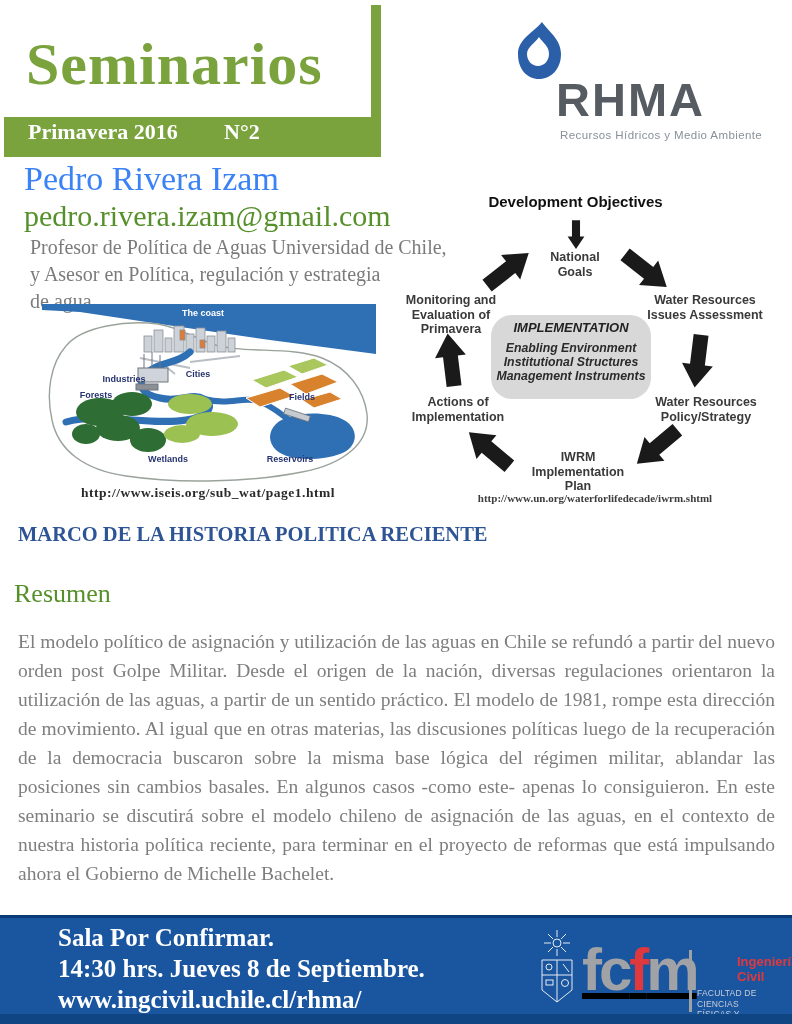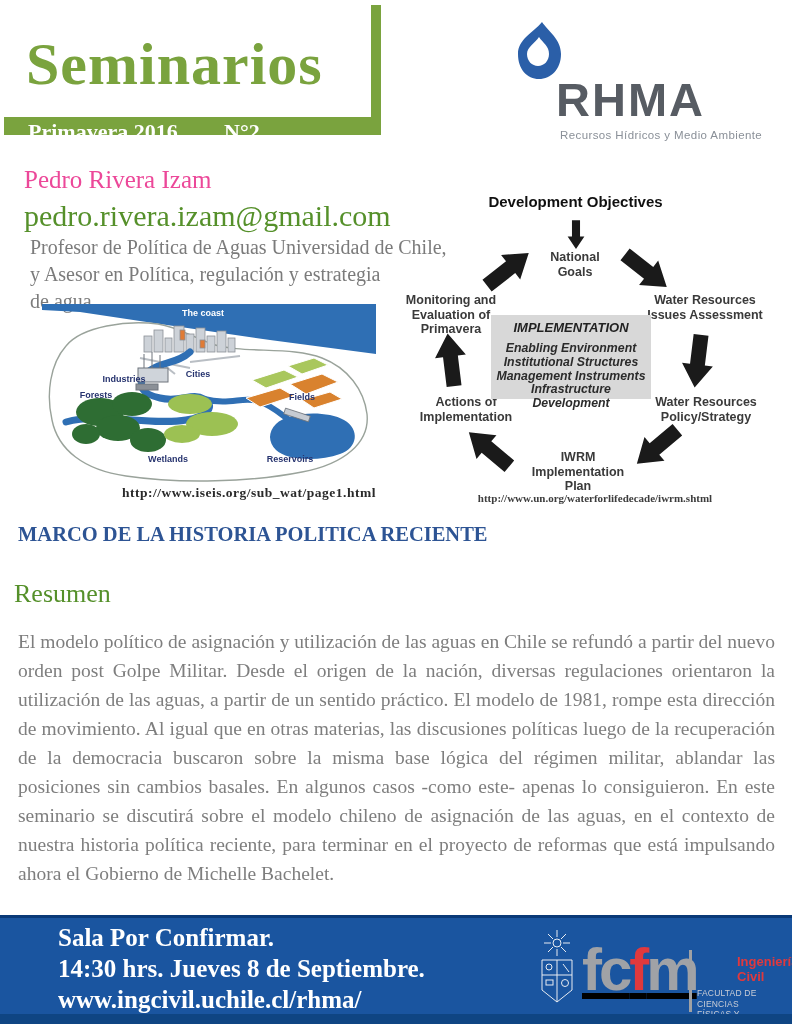--- a/index.html
+++ b/index.html
@@ -3,49 +3,49 @@
 <meta charset="utf-8">
 <style>
   html,body{margin:0;padding:0;background:#fff;}
   .page{position:relative;width:792px;height:1024px;background:#ffffff;overflow:hidden;
         font-family:"Liberation Serif",serif;}
   .abs{position:absolute;}
 
   
   .main-title{left:26px;top:30px;font-size:60px;font-weight:bold;color:#7aa33e;letter-spacing:1px;}
   .corner-vline{left:371px;top:5px;width:10px;height:113px;background:#7aa33e;}
-  .edition-banner{left:4px;top:117px;width:377px;height:18px;background:#7aa33e;color:#ffffff;
+  .edition-banner{left:4px;top:117px;width:377px;height:40px;background:#7aa33e;color:#ffffff;
                   font-size:22px;font-weight:bold;font-family:Liberation Serif, serif;}
   .edition-banner .season{position:absolute;left:24px;top:2px;}
   .edition-banner .number{position:absolute;left:220px;top:2px;}
 
   
   .rhma-name{left:556px;top:72px;font-family:"Liberation Sans",sans-serif;font-size:47px;
              font-weight:bold;color:#575c63;letter-spacing:2px;}
   .rhma-tagline{left:560px;top:129px;font-family:"Liberation Sans",sans-serif;font-size:11.5px;
                 color:#8a9098;letter-spacing:.4px;}
 
   
-  .speaker-name{left:24px;top:166px;font-size:25px;color:#ec4899;}
+  .speaker-name{left:24px;top:160px;font-size:34px;color:#3b82f6;}
   .speaker-email{left:24px;top:199px;font-size:30px;color:#55902a;}
   .speaker-bio{left:30px;top:234px;font-size:20px;color:#7b7b7b;line-height:27px;}
 
   
   .watershed{left:40px;top:302px;width:336px;height:184px;}
-  .watershed-caption{left:40px;top:485px;width:336px;text-align:right;font-size:13.5px;
+  .watershed-caption{left:40px;top:485px;width:336px;text-align:center;font-size:13.5px;
                      font-weight:bold;color:#2a2a2a;letter-spacing:.5px;}
 
   
   .diagram{left:398px;top:193px;width:394px;height:315px;font-family:"Liberation Sans",sans-serif;}
   .diagram .lbl{position:absolute;text-align:center;font-size:12.5px;font-weight:bold;
                 color:#3a3a3a;line-height:14.5px;}
   .diagram-title{position:absolute;left:50px;top:0;width:255px;text-align:center;font-size:15px;
                  font-weight:bold;color:#101010;}
   .impl-box{position:absolute;left:93px;top:122px;width:160px;height:84px;background:#d8d8d8;
-            text-align:center;}
+            text-align:center;border-radius:21px;}
   .impl-title{margin-top:5px;font-size:13px;font-weight:bold;font-style:italic;color:#222;}
   .impl-lines{margin-top:7px;font-size:12.3px;font-weight:bold;font-style:italic;color:#2b2b2b;
               line-height:13.8px;}
   .diagram-caption{position:absolute;left:30px;top:299px;width:334px;text-align:center;
                    font-family:"Liberation Serif",serif;font-size:11px;font-weight:bold;color:#3c3c3c;}
 
   
   .seminar-title{left:18px;top:521px;width:745px;font-size:20.5px;font-weight:bold;
                  color:#2d5494;line-height:27px;}
   .section-heading{left:14px;top:579px;font-size:26px;color:#55902a;}
@@ -176,31 +176,30 @@
         <path transform="translate(300,167) rotate(97) scale(1.15)" d="M-22,-6.5 L4,-6.5 L4,-13.5 L24,0 L4,13.5 L4,6.5 L-22,6.5 Z"></path>
         <path transform="translate(260,253) rotate(140) scale(1.15)" d="M-22,-6.5 L4,-6.5 L4,-13.5 L24,0 L4,13.5 L4,6.5 L-22,6.5 Z"></path>
         <path transform="translate(92,257) rotate(-140) scale(1.15)" d="M-22,-6.5 L4,-6.5 L4,-13.5 L24,0 L4,13.5 L4,6.5 L-22,6.5 Z"></path>
         <path transform="translate(53,168) rotate(-97) scale(1.15)" d="M-22,-6.5 L4,-6.5 L4,-13.5 L24,0 L4,13.5 L4,6.5 L-22,6.5 Z"></path>
       </g>
     </svg>
 
     <div class="lbl" style="left:141px;top:57px;width:72px">National Goals</div>
     <div class="lbl" style="left:3px;top:100px;width:100px">Monitoring and Evaluation of Primavera</div>
     <div class="lbl" style="left:248px;top:100px;width:118px">Water Resources Issues Assessment</div>
-    <div class="lbl" style="left:16px;top:202px;width:104px">Actions of Implementation</div>
+    <div class="lbl" style="left:8px;top:202px;width:104px">Actions of Implementation</div>
     <div class="lbl" style="left:252px;top:202px;width:112px">Water Resources Policy/Strategy</div>
     <div class="lbl" style="left:130px;top:257px;width:100px">IWRM Implementation Plan</div>
 
     <div class="impl-box">
       <div class="impl-title">IMPLEMENTATION</div>
       <div class="impl-lines">
         <div>Enabling Environment</div>
         <div>Institutional Structures</div>
         <div>Management Instruments</div>
-        <div>Infrastructure Development</div>
       </div>
     </div>
 
     <div class="diagram-caption">http://www.un.org/waterforlifedecade/iwrm.shtml</div>
   </div>
 
   <div class="abs seminar-title">
     <div>MARCO DE LA HISTORIA POLITICA RECIENTE</div>
   </div>
   <div class="abs section-heading">Resumen</div>

